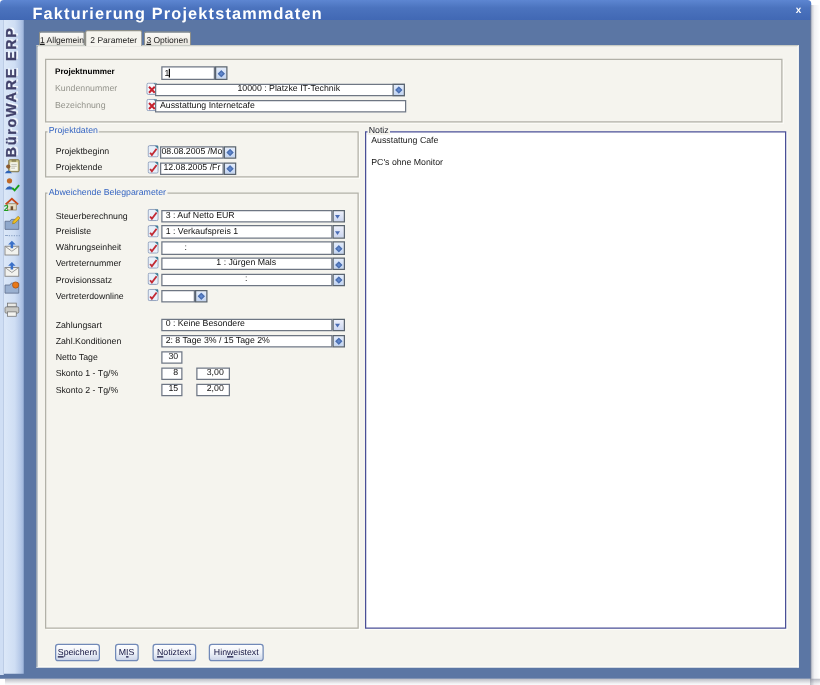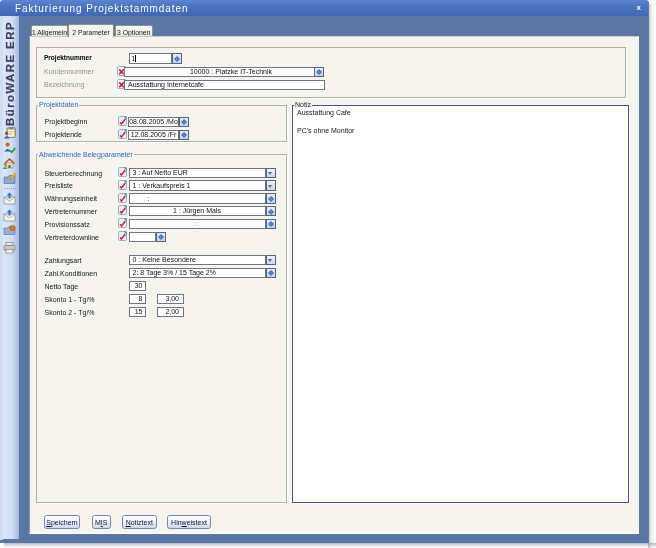--- a/index.html
+++ b/index.html
@@ -1,18 +1,18 @@
 <!DOCTYPE html>
 <html><head><meta charset="utf-8"><style>
 *{margin:0;padding:0;box-sizing:border-box}
 html,body{width:656px;height:548px;background:#fff;font-family:"Liberation Sans",sans-serif;overflow:hidden}
 #win{position:absolute;left:0;top:0;width:649px;height:542px}
 .abs{position:absolute}
 #titlebar{position:absolute;left:0;top:0;width:649px;height:16px;background:linear-gradient(180deg,#5d86d2 0%,#4b73be 40%,#4168b4 100%);border-radius:3px 3px 0 0}
-#title{position:absolute;left:15px;top:3px;font-size:10px;font-weight:normal;color:#fff;letter-spacing:0.95px}
+#title{position:absolute;left:26px;top:3px;font-size:13px;font-weight:bold;color:#fff;letter-spacing:0.95px}
 #closex{position:absolute;left:636.5px;top:3px;font-size:8px;font-weight:bold;color:#fff}
 #work{position:absolute;left:0;top:16px;width:649px;height:526.5px;background:#5b76a4}
 #lborder{position:absolute;left:0;top:16px;width:2.5px;height:524px;background:#cfdef4}
 #sidebar{position:absolute;left:2.5px;top:16px;width:16px;height:523px;background:linear-gradient(90deg,#dce8f8 0%,#cfdef4 55%,#b6c9e8 82%,#9db4da 100%)}
 #vtext{position:absolute;left:1px;top:24px;width:17px;height:102px}
 #vtext span{position:absolute;left:3px;top:102px;-webkit-text-stroke:0.25px #41416a;transform-origin:0 0;transform:rotate(-90deg);font-size:11.5px;font-weight:bold;color:#41416a;letter-spacing:1.4px;white-space:nowrap;text-shadow:1px 1px 0 rgba(250,252,255,0.8)}
 .sic{position:absolute;left:3px;width:13px;height:13px}
 #panel{position:absolute;left:28.5px;top:36px;width:610px;height:498px;background:#f5f4ee;border-left:1px solid #8593a6;border-top:1px solid #c9ccc5;border-right:1.5px solid #fbfbf8;border-bottom:1.5px solid #fbfbf8}
 .tab{position:absolute;font-size:6.8px;white-space:nowrap;color:#1c1c1c;text-align:center;border:1px solid #8f9089;border-bottom:none;border-radius:2px 2px 0 0;background:linear-gradient(180deg,#fcfbf8,#e7e5dd);height:12px;top:25px;padding-top:2.5px}
 .tab.act{background:#f5f4ee;top:24px;height:13px;z-index:5;padding-top:3.5px}

